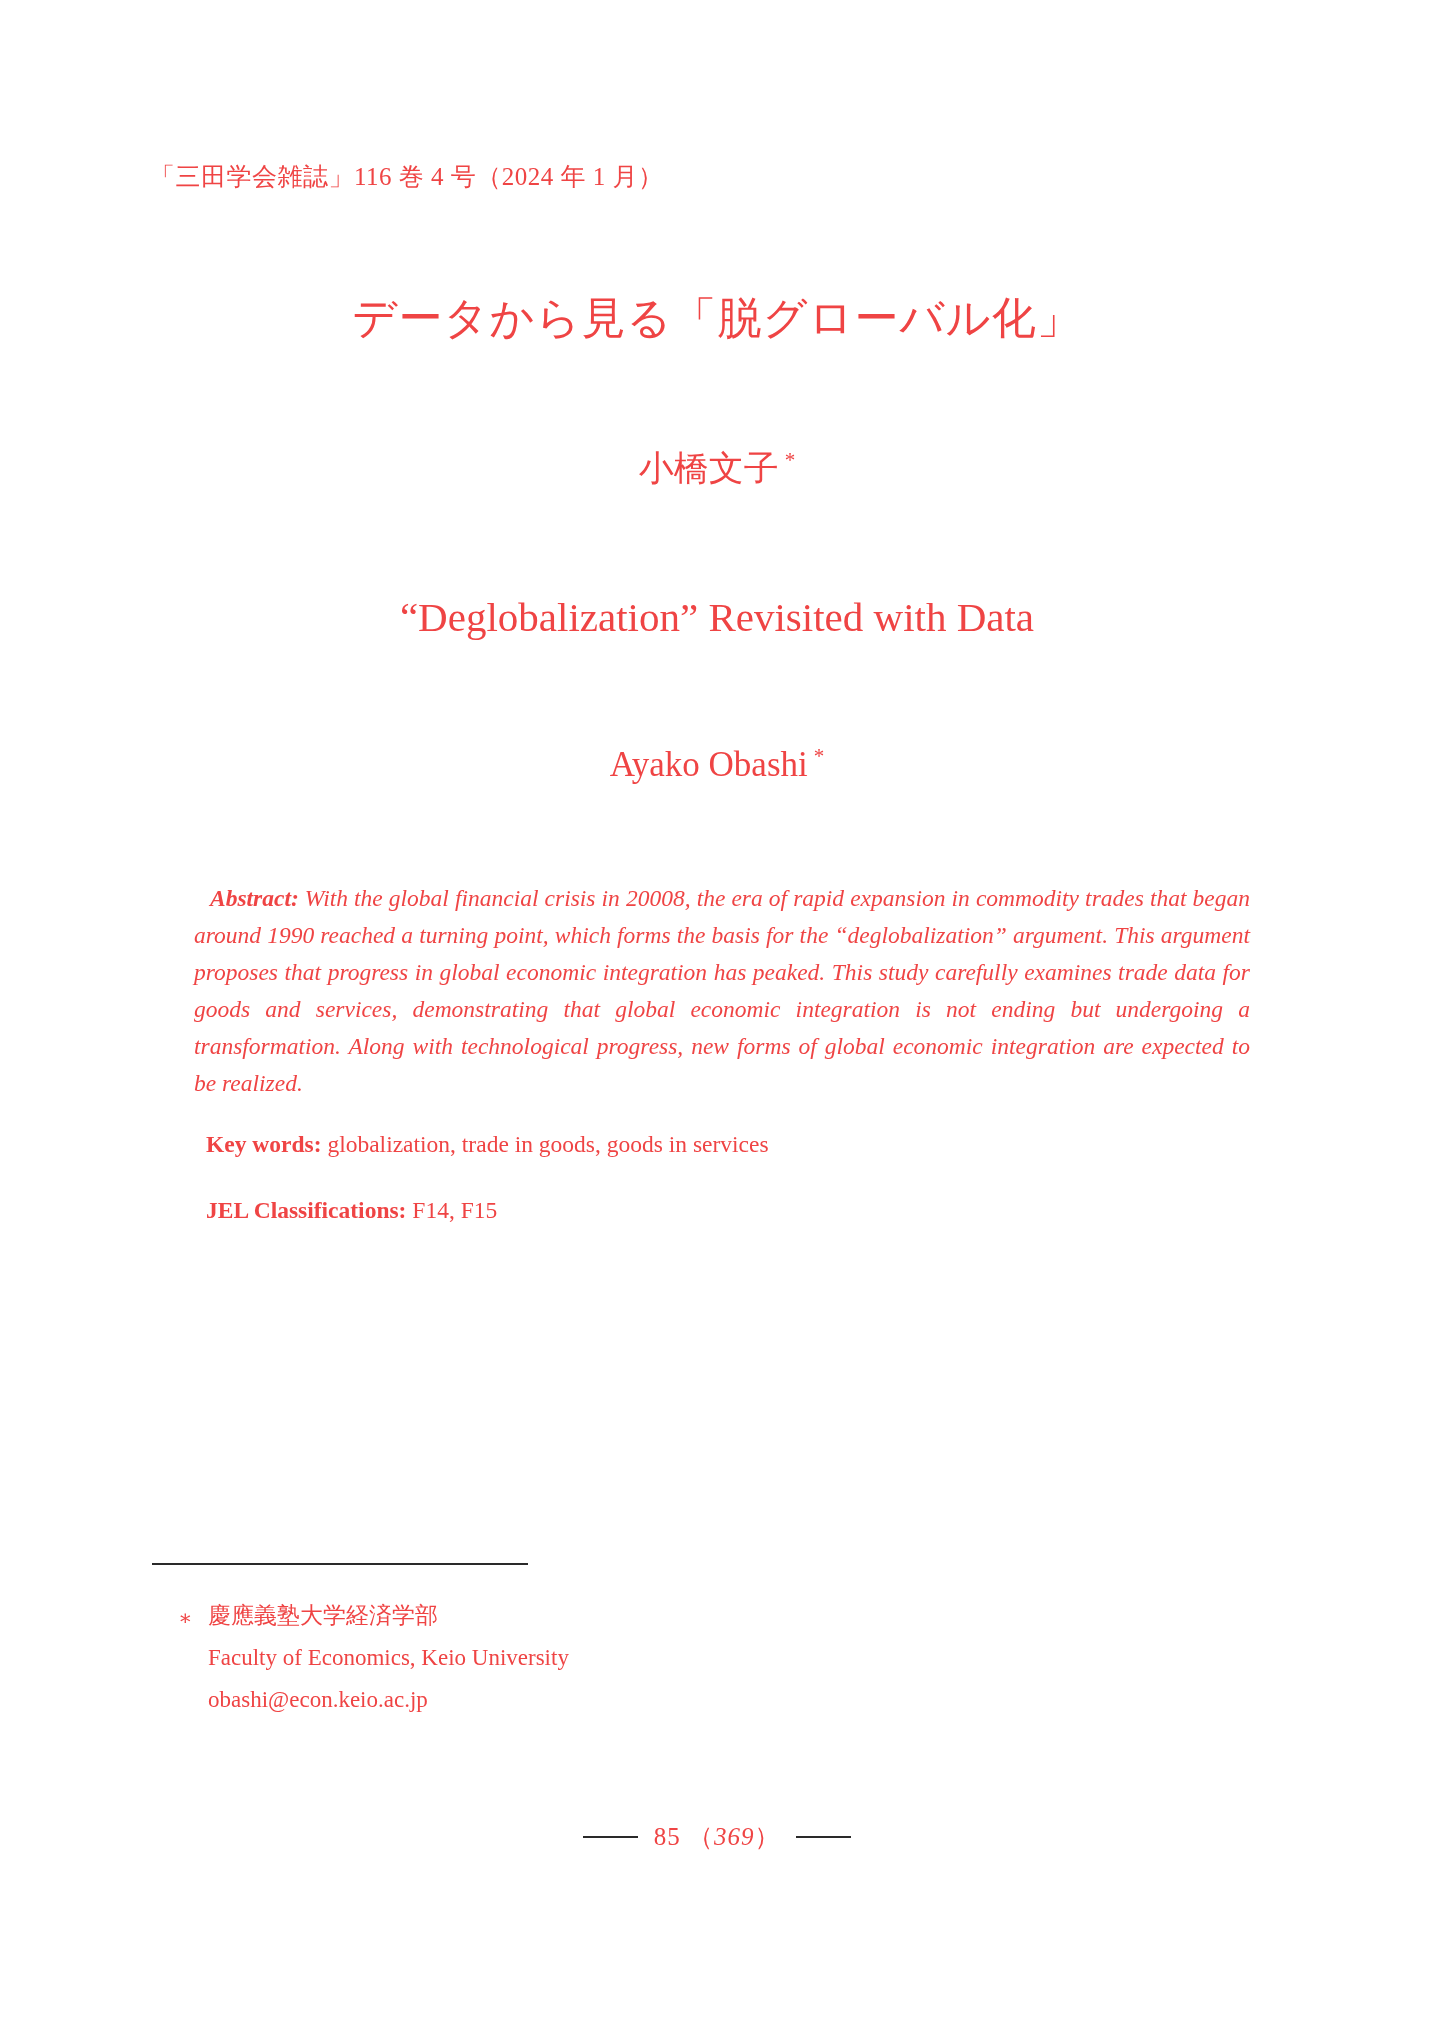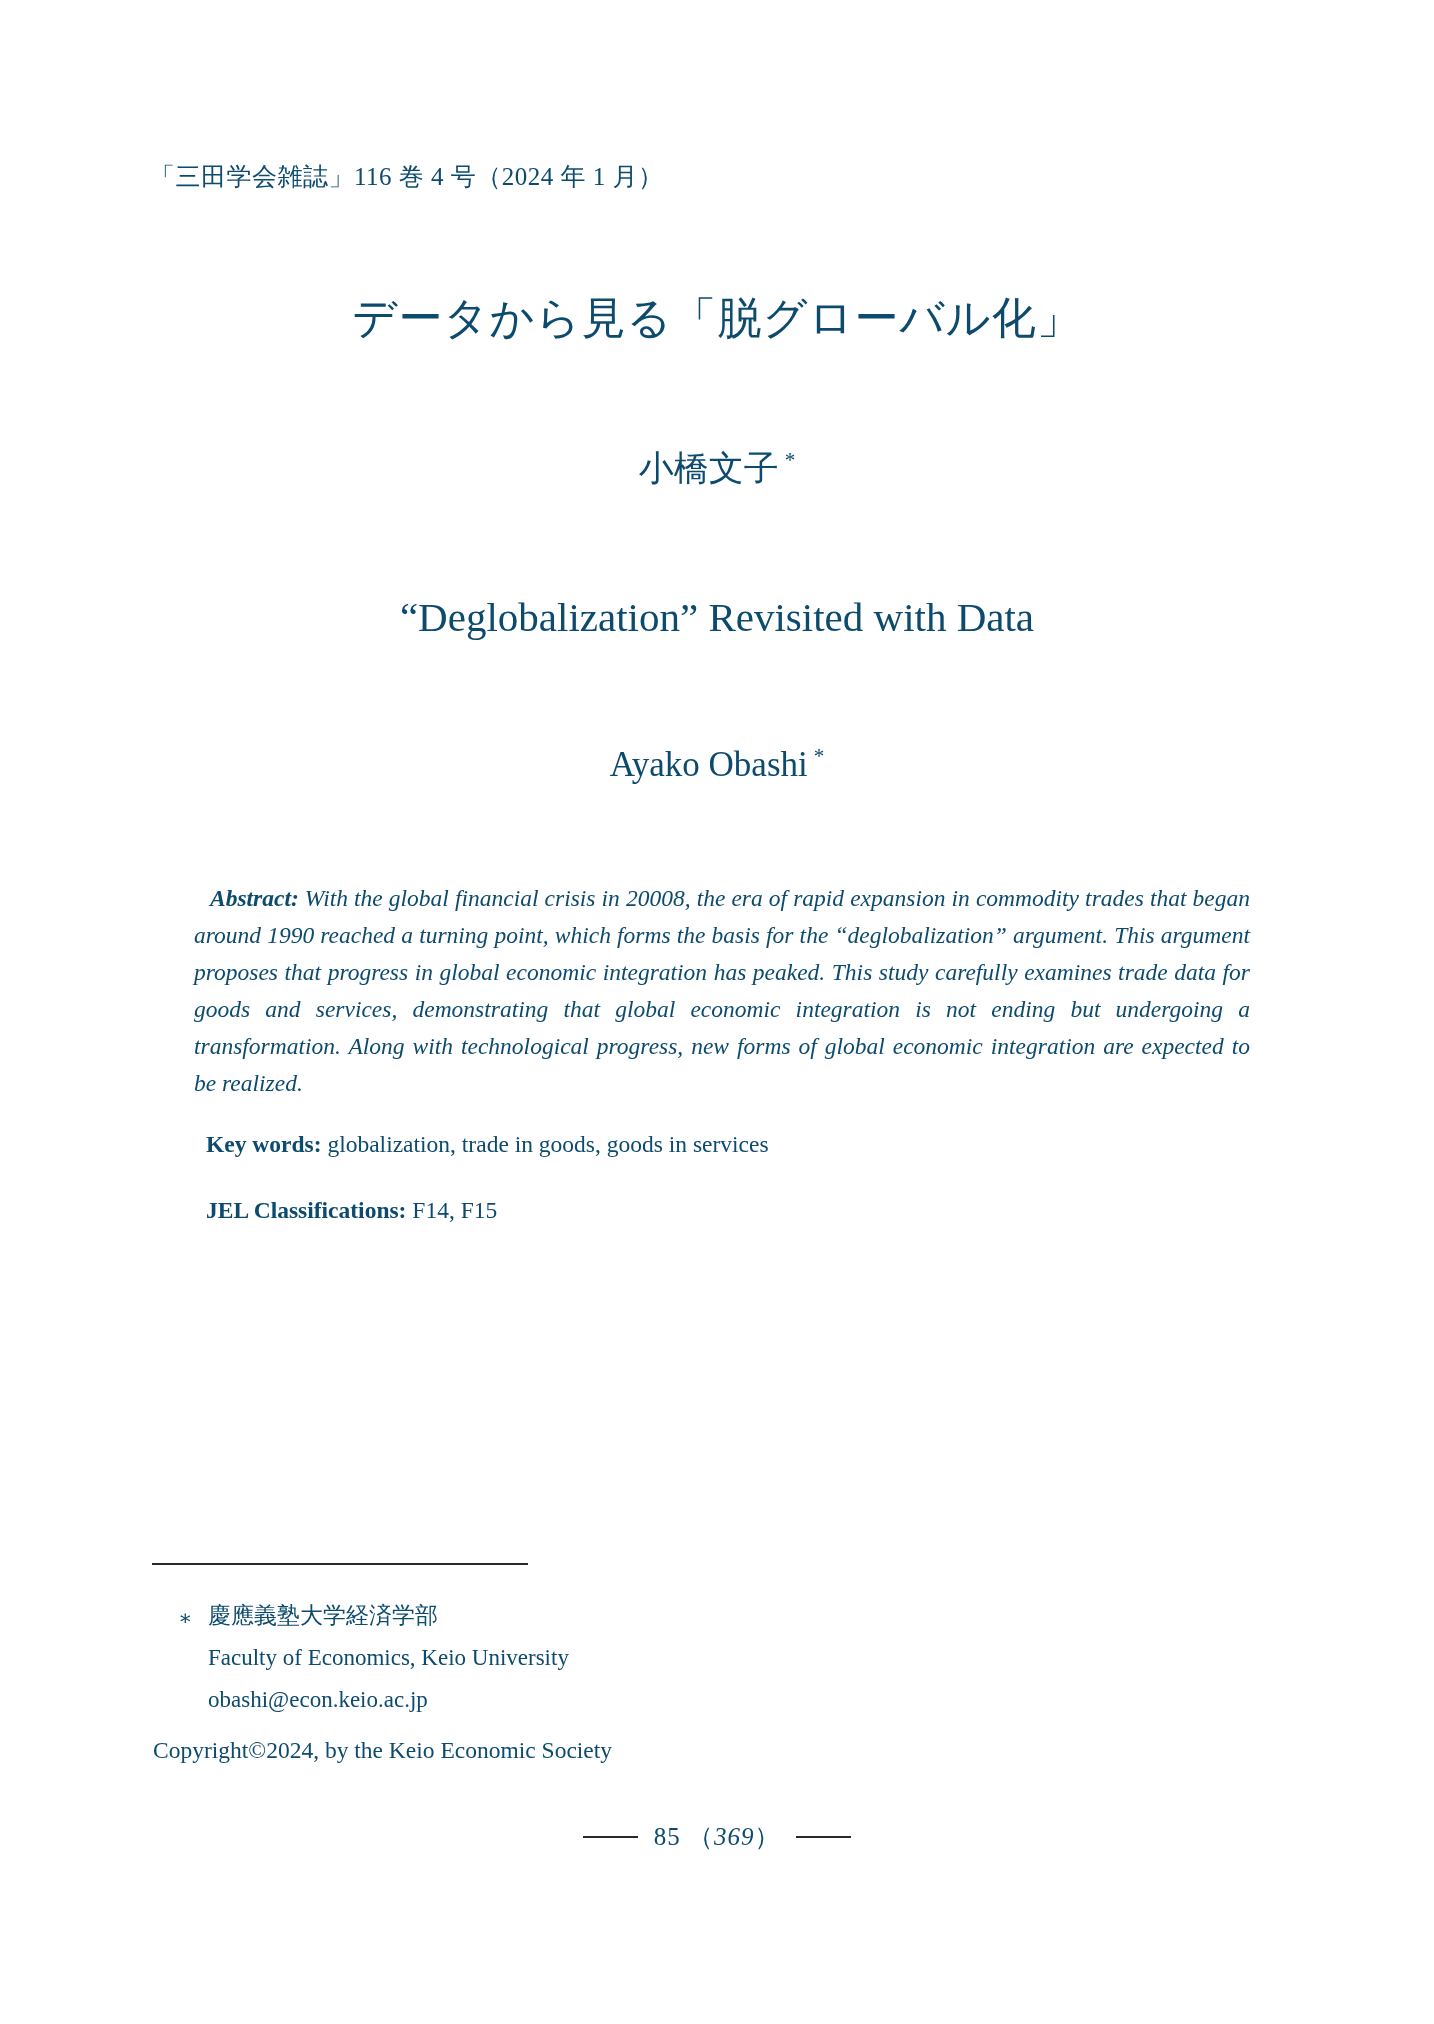--- a/index.html
+++ b/index.html
@@ -6,21 +6,21 @@
     margin: 0;
     padding: 0;
     background: #e8e8e8;
   }
   .page {
     position: relative;
     width: 1434px;
     height: 2024px;
     margin: 0 auto;
     background: #ffffff;
-    color: #0c4a6e;
+    color: #ef4444;
     font-family: "Liberation Serif", "DejaVu Serif", serif;
     overflow: hidden;
   }
   .journal-header {
     position: absolute;
     left: 150px;
     top: 160px;
     font-size: 25px;
     letter-spacing: 0.5px;
     white-space: nowrap;
@@ -162,21 +162,20 @@
     <div class="footnote-row">
       <div class="footnote-symbol">∗</div>
       <div>
         <div>慶應義塾大学経済学部</div>
         <div>Faculty of Economics, Keio University</div>
         <div>obashi@econ.keio.ac.jp</div>
       </div>
     </div>
   </div>
 
-  <div class="copyright">Copyright©2024, by the Keio Economic Society</div>
 
   <div class="page-footer">
     <div class="footer-dash"></div>
     <div class="footer-num">
       <span>85</span>
       <span>（</span><span class="italic">369</span><span>）</span>
     </div>
     <div class="footer-dash"></div>
   </div>
 

